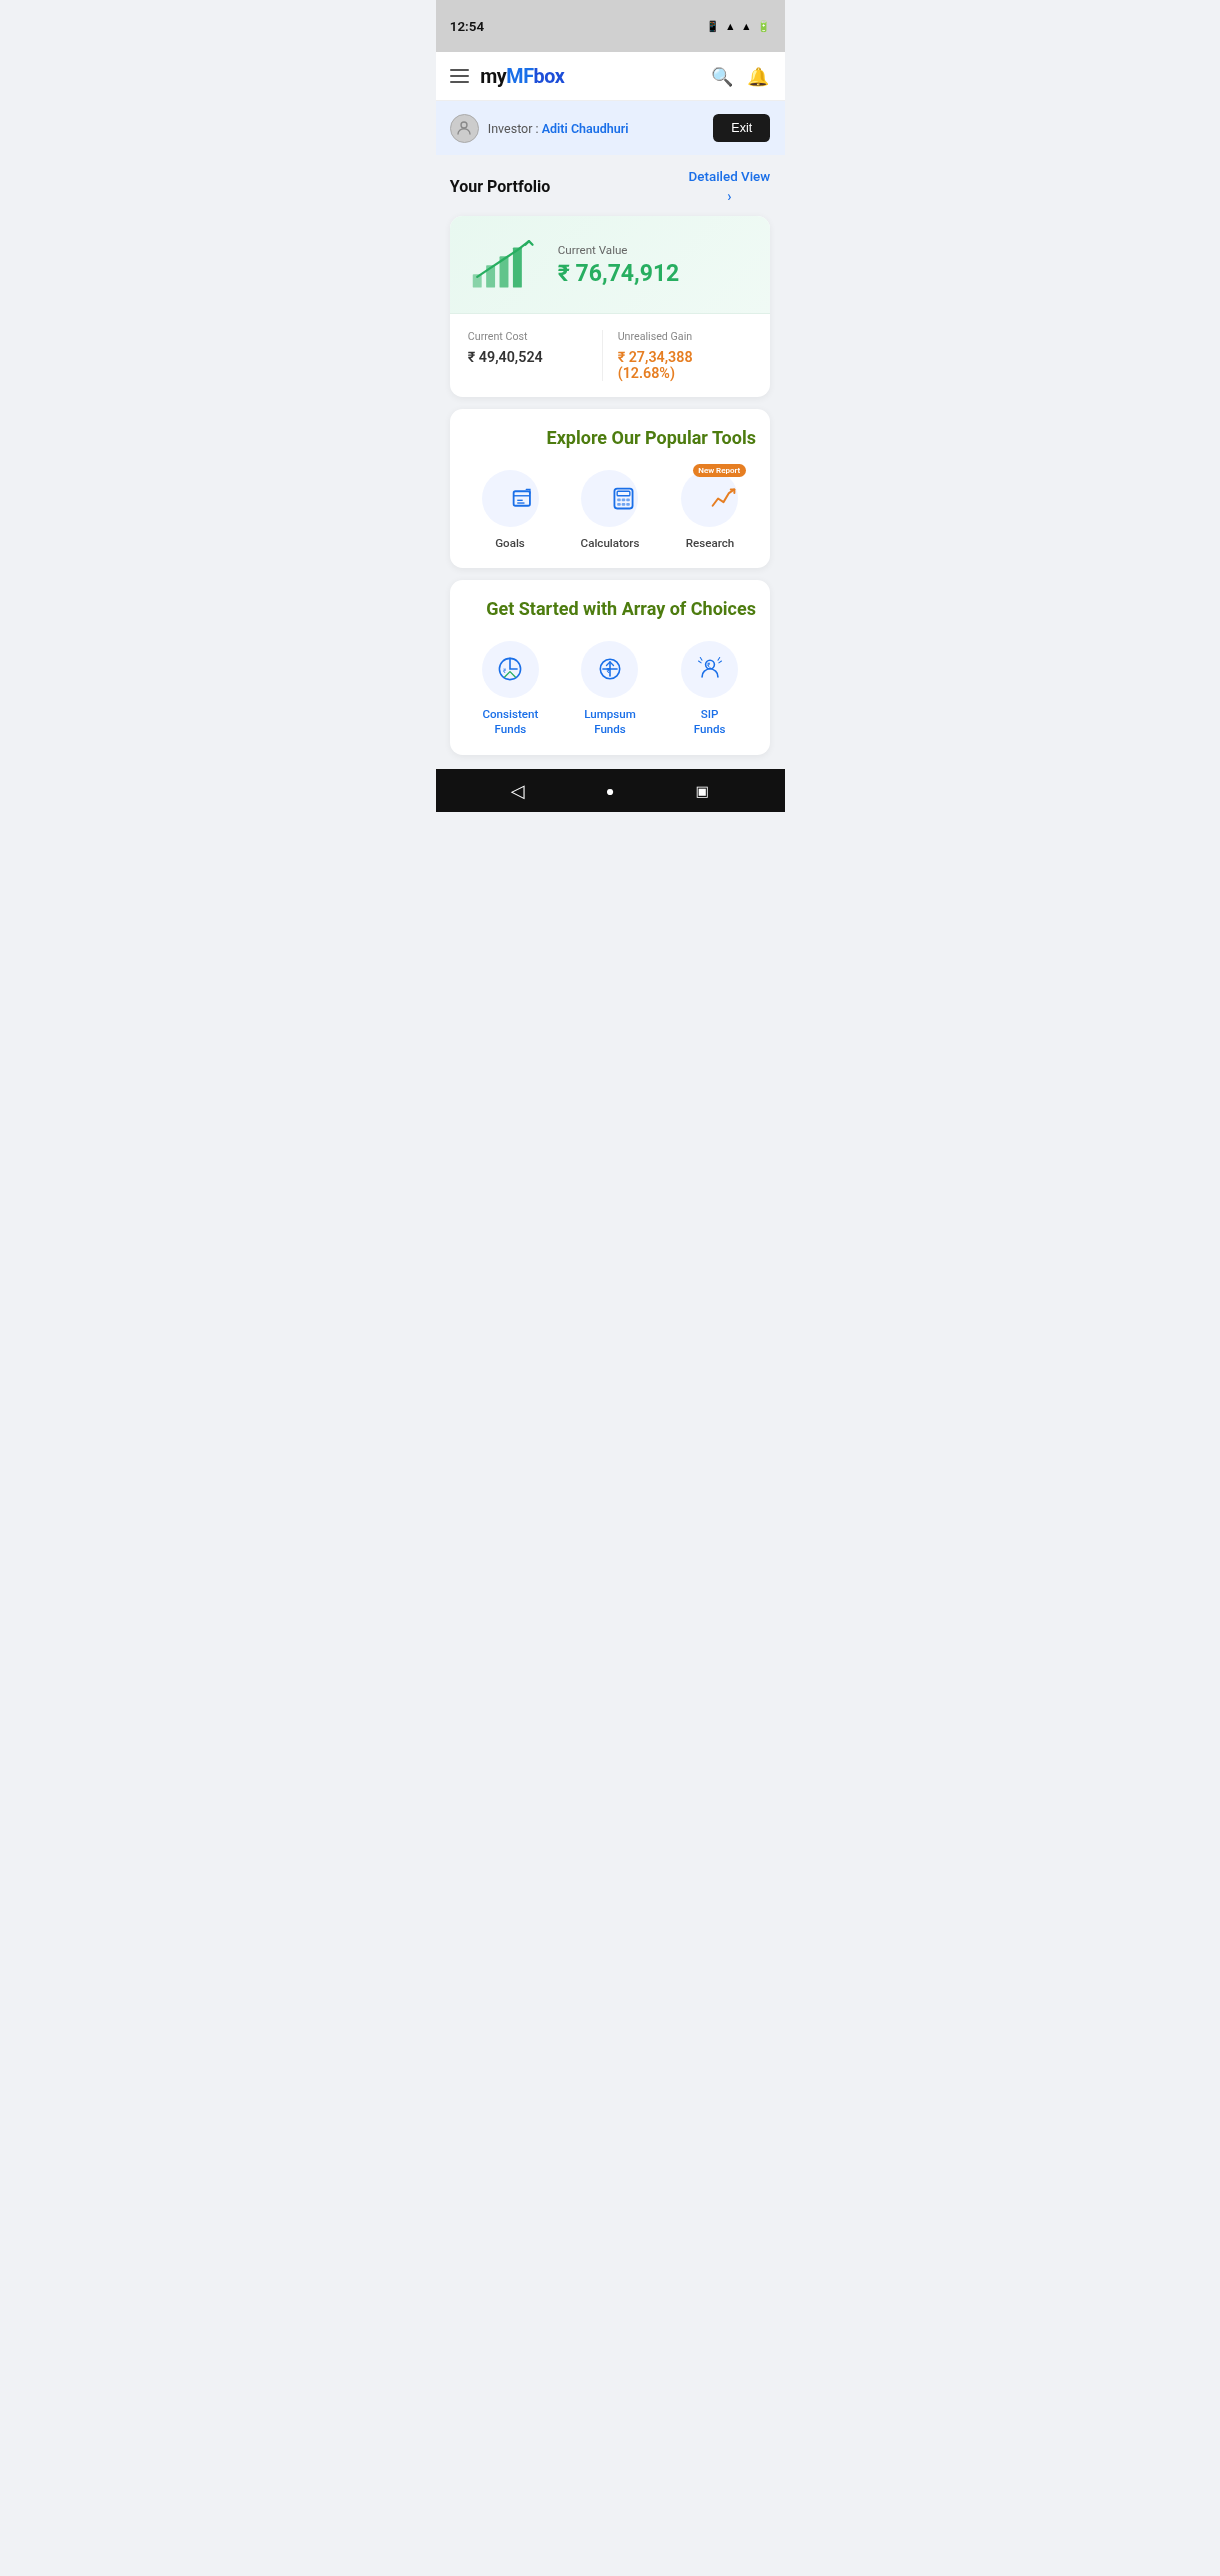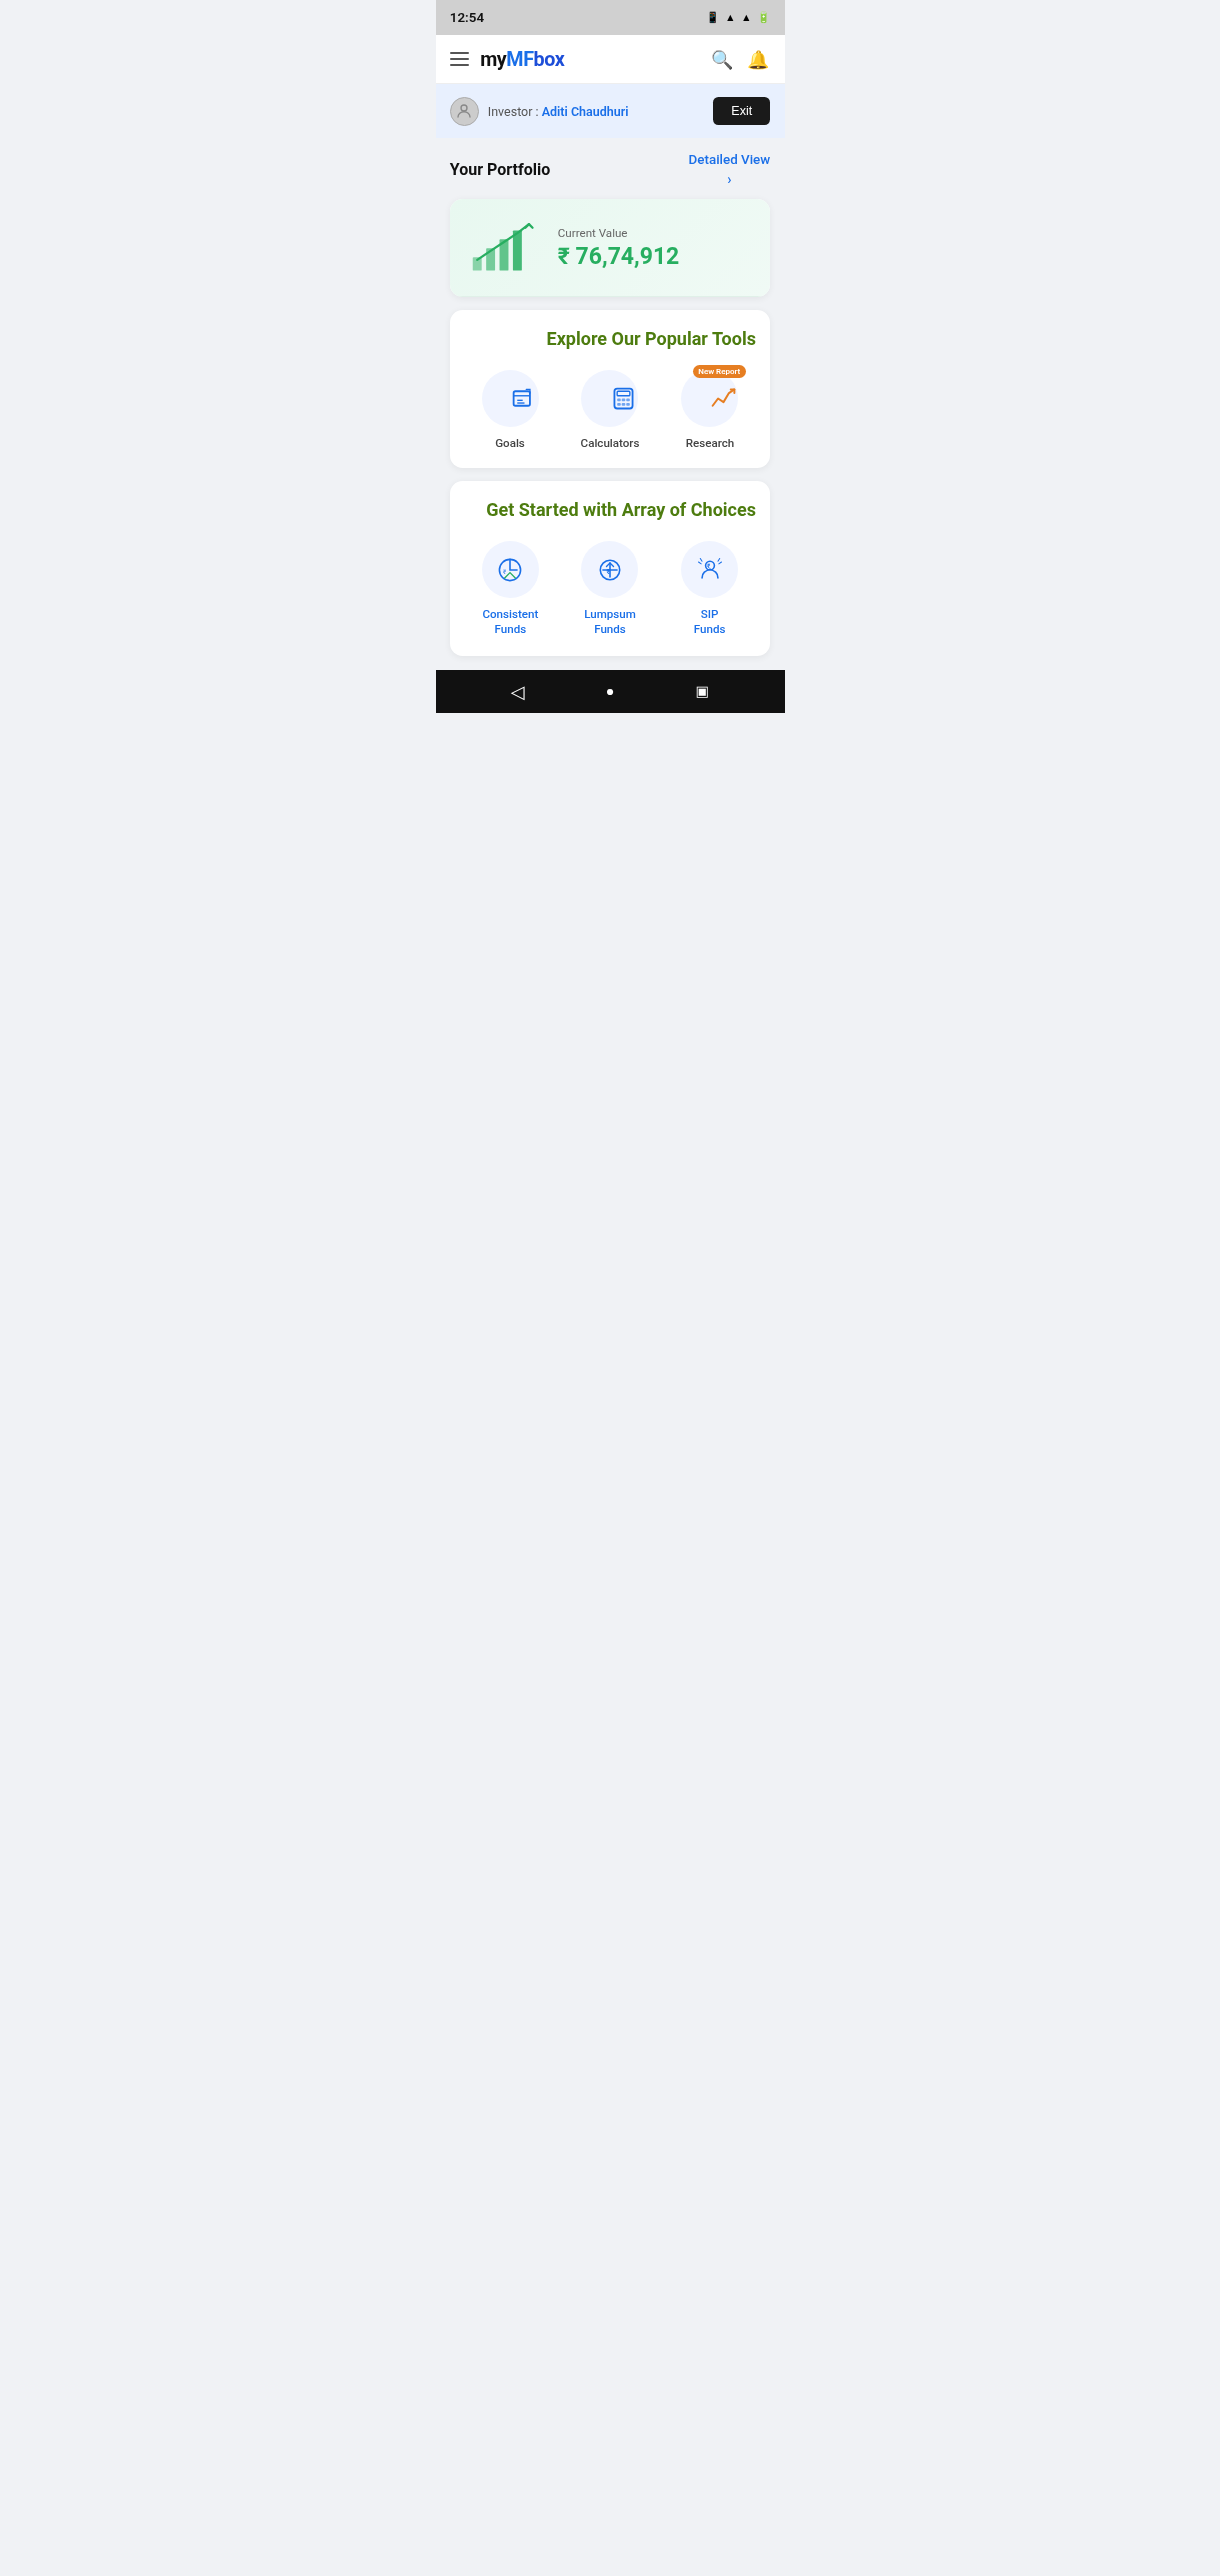--- a/index.html
+++ b/index.html
@@ -12,21 +12,21 @@
       overflow-x: hidden;
     }
 
     
     .status-bar {
       background: #d0d0d0;
       display: flex;
       justify-content: space-between;
       align-items: center;
       padding: 7.2px 14.3px;
-      height: 35px;
+      height: 52px;
     }
     .status-time {
       font-size: 13.4px;
       font-weight: 600;
       color: #111;
     }
     .status-icons {
       display: flex;
       gap: 5.4px;
       align-items: center;
@@ -391,20 +391,30 @@
           <rect x="50" y="15" width="10" height="45" fill="#27ae60" opacity="0.85" rx="1"></rect>
 
           <polyline points="10,48 25,38 40,28 55,18 68,8" stroke="#27ae60" stroke-width="2.5" fill="none" stroke-linecap="round" stroke-linejoin="round"></polyline>
 
           <polyline points="64,12 68,8 72,12" stroke="#27ae60" stroke-width="2.5" fill="none" stroke-linecap="round" stroke-linejoin="round"></polyline>
         </svg>
       </div>
       <div class="portfolio-value-section">
         <div class="current-value-label">Current Value</div>
         <div class="current-value">₹ 76,74,912</div>
+      </div>
+    </div>
+    <div class="portfolio-bottom">
+      <div class="portfolio-stat">
+        <div class="stat-label">Current Cost</div>
+        <div class="stat-value">₹ 49,40,524</div>
+      </div>
+      <div class="portfolio-stat">
+        <div class="stat-label">Unrealised Gain</div>
+        <div class="stat-value gain">₹ 27,34,388 (12.68%)</div>
       </div>
     </div>
   </div>
 
   <div class="section-card">
     <div class="section-title">Explore Our Popular Tools</div>
     <div class="tools-grid">
 
       <div class="tool-item">
         <div class="tool-icon-circle">

